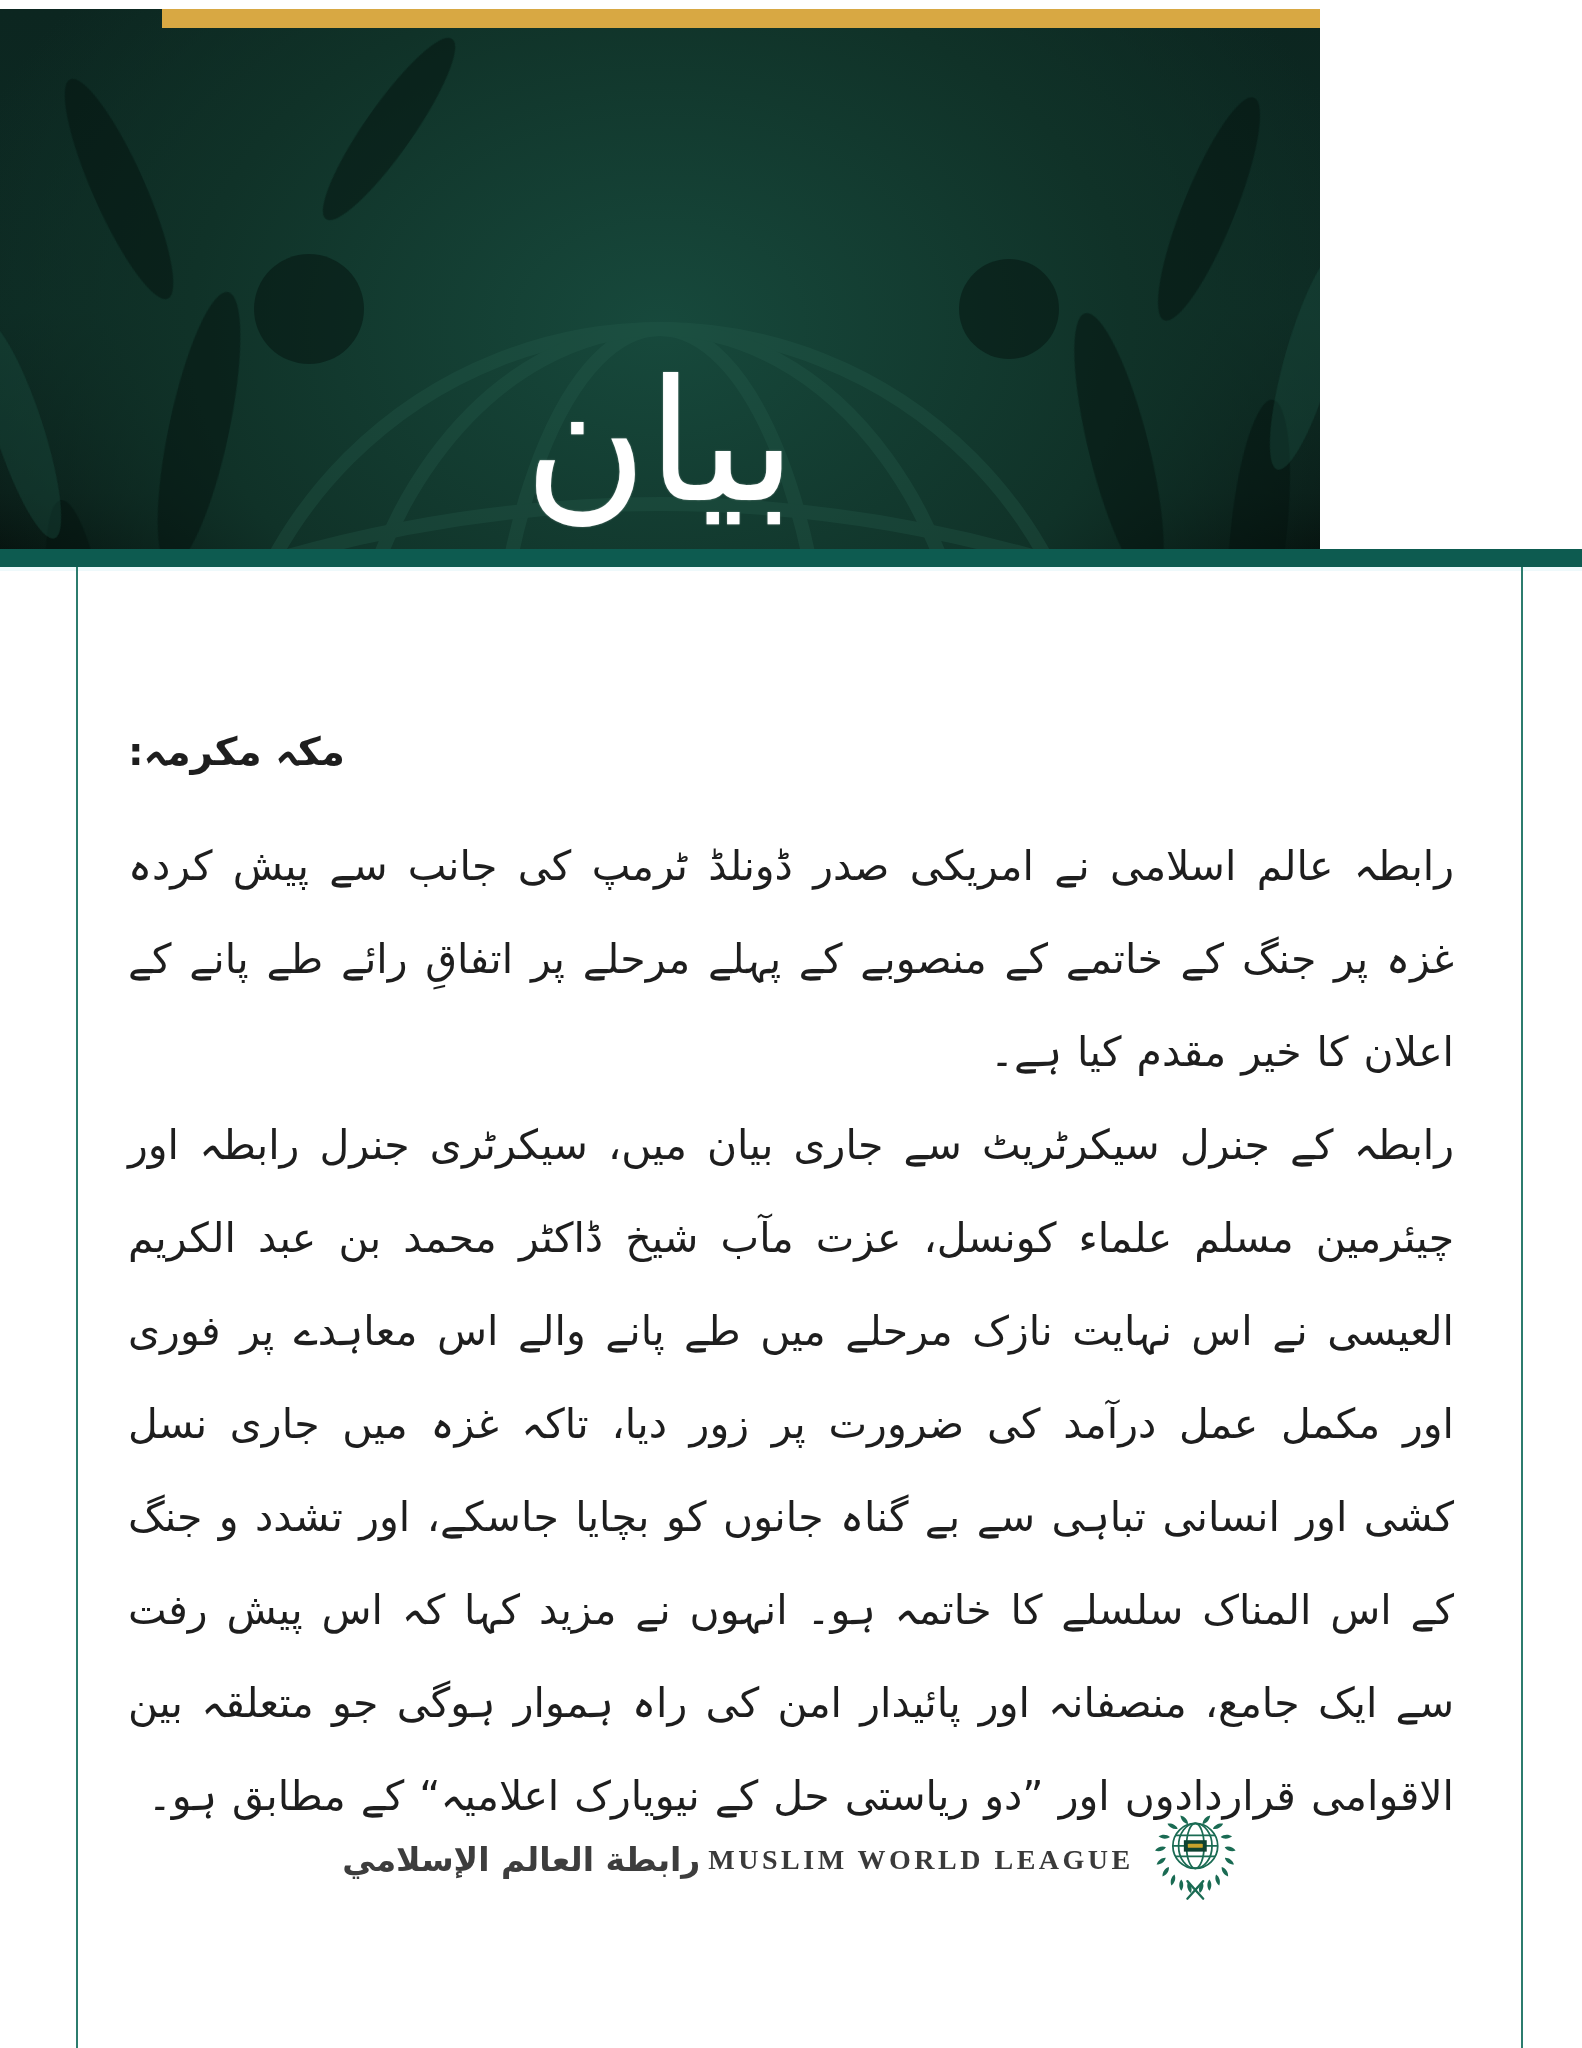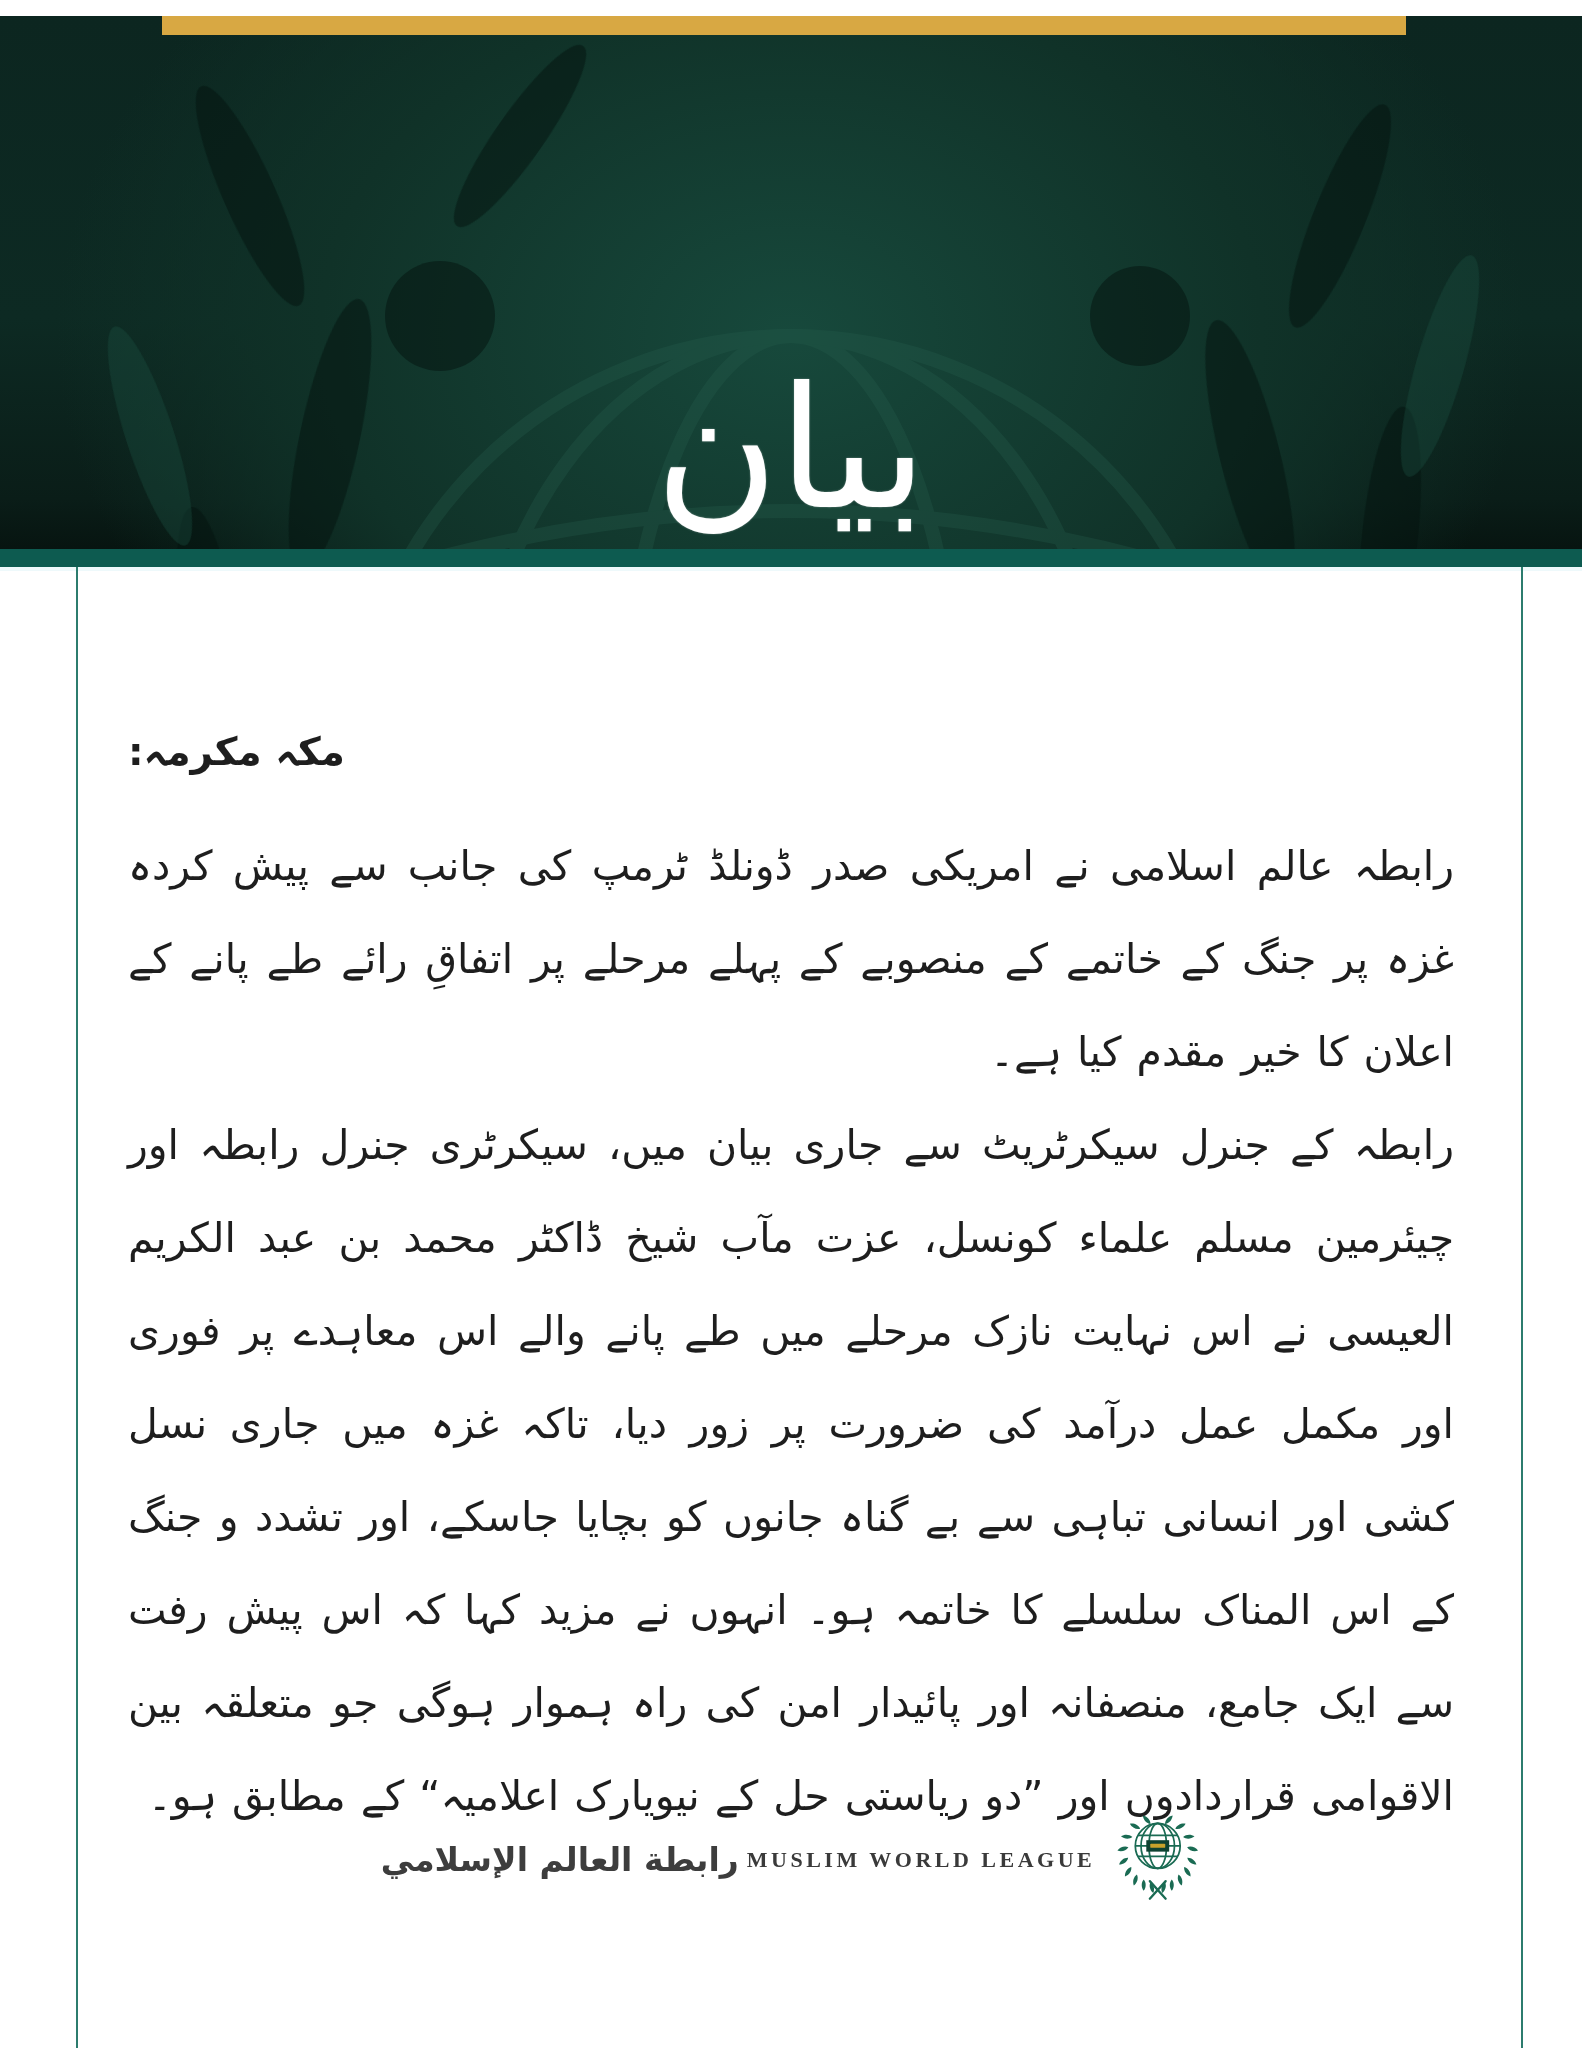--- a/index.html
+++ b/index.html
@@ -6,21 +6,21 @@
   body{
     width:1582px;height:2048px;
     background:#ffffff;
     font-family:"DejaVu Sans",sans-serif;
     overflow:hidden;
   }
   .page{position:relative;width:1582px;height:2048px;background:#ffffff;overflow:hidden;}
 
   
   .hero{
-    position:absolute;left:0;top:16px;width:1582px;height:549px;
+    position:absolute;left:0;top:9px;width:1320px;height:549px;
     background:
       radial-gradient(ellipse 980px 720px at 50% 58%, #17493c 0%, #103228 48%, rgba(10,30,25,0) 75%),
       linear-gradient(180deg,#0c2620 0%,#0d2a23 55%,#0a1d18 88%,#06120e 100%);
     overflow:hidden;
   }
   .hero-decor{position:absolute;left:0;top:0;width:100%;height:100%;}
   .gold-bar{
     position:absolute;left:162px;top:0;width:1244px;height:19px;
     background:#D8A843;
   }
@@ -67,21 +67,21 @@
   }
   .logo-text{display:flex;align-items:center;gap:8px;}
   .logo-arabic{
     direction:rtl;
     font-family:"DejaVu Sans",sans-serif;
     font-size:33px;font-weight:700;color:#3d3d3d;line-height:1.2;
     white-space:nowrap;
   }
   .logo-english{
     font-family:"Liberation Serif","DejaVu Serif",serif;
-    font-size:22px;font-weight:700;color:#3a3a3a;
+    font-size:28px;font-weight:700;color:#3a3a3a;
     letter-spacing:3.5px;white-space:nowrap;
   }
   .emblem{width:88px;height:100px;display:block;}
 </style>
 </head>
 <body>
 
 <div class="page">
 
   <header class="hero">

